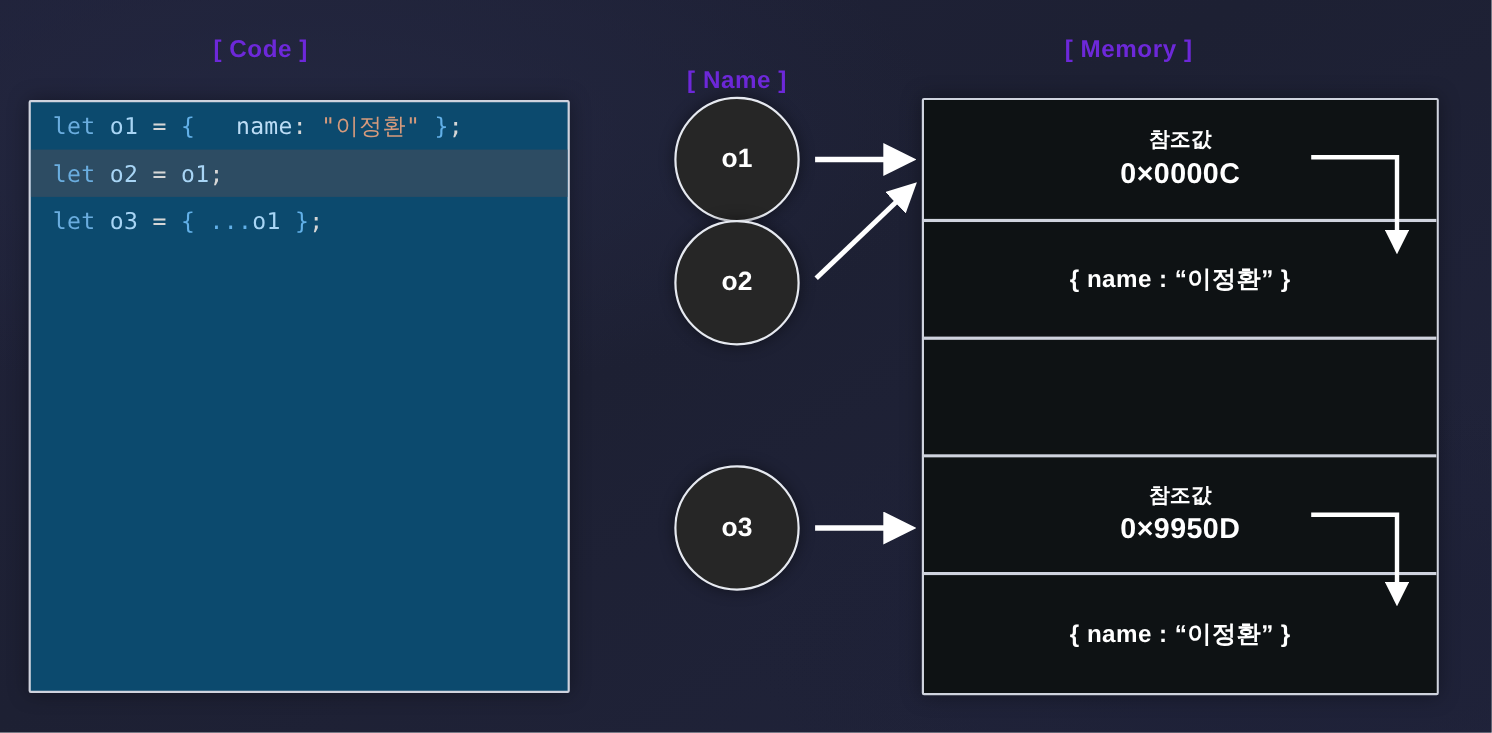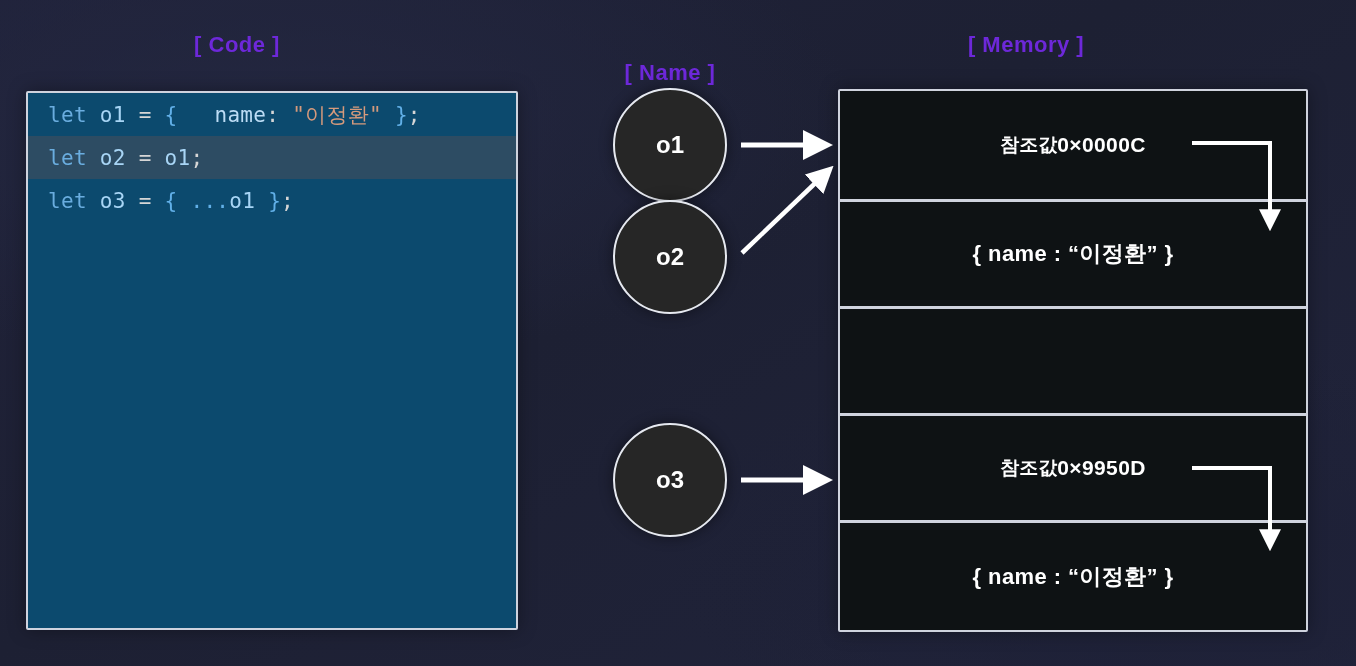--- a/index.html
+++ b/index.html
@@ -92,40 +92,40 @@
     border-radius:2px;
     display:flex;
     flex-direction:column;
     overflow:hidden;
     box-shadow:0 0 18px rgba(0,0,0,0.35);
   }
   .mem-row {
     position:relative;
     background:#0e1214;
     display:flex;
-    flex-direction:row;
+    flex-direction:column;
     align-items:center;
     justify-content:center;
     color:#ffffff;
     border-bottom:3px solid #cfd3de;
   }
   .mem-row:last-child { border-bottom:none; }
   .mem-row.r-ref1   { flex:0 0 111px; }
   .mem-row.r-obj1   { flex:0 0 107px; }
   .mem-row.r-empty  { flex:0 0 107px; }
   .mem-row.r-ref2   { flex:0 0 107px; }
   .mem-row.r-obj2   { flex:1 1 auto; }
 
   .mem-label {
     font-size:19px;
     font-weight:700;
     line-height:1.35;
   }
   .mem-value {
-    font-size:21px;
+    font-size:26px;
     font-weight:700;
     line-height:1.35;
     letter-spacing:0.4px;
   }
   .mem-object {
     font-size:22px;
     font-weight:700;
     letter-spacing:0.4px;
     text-align:center;
   }

